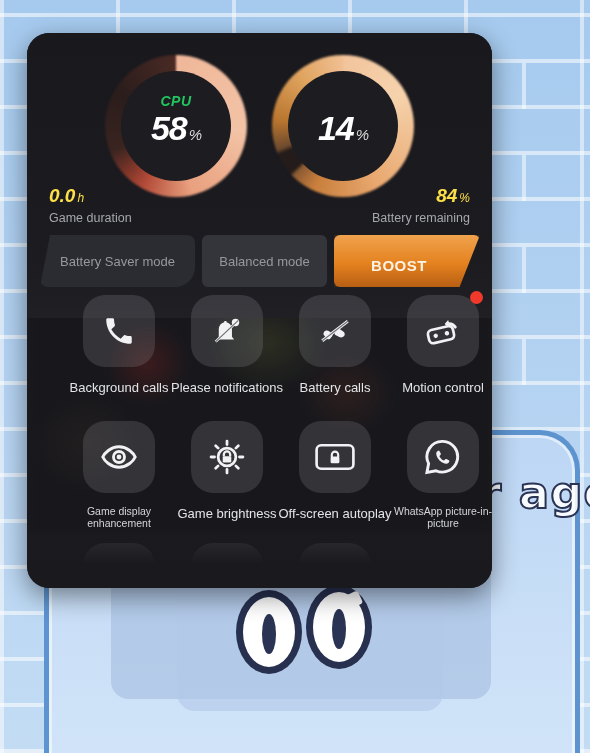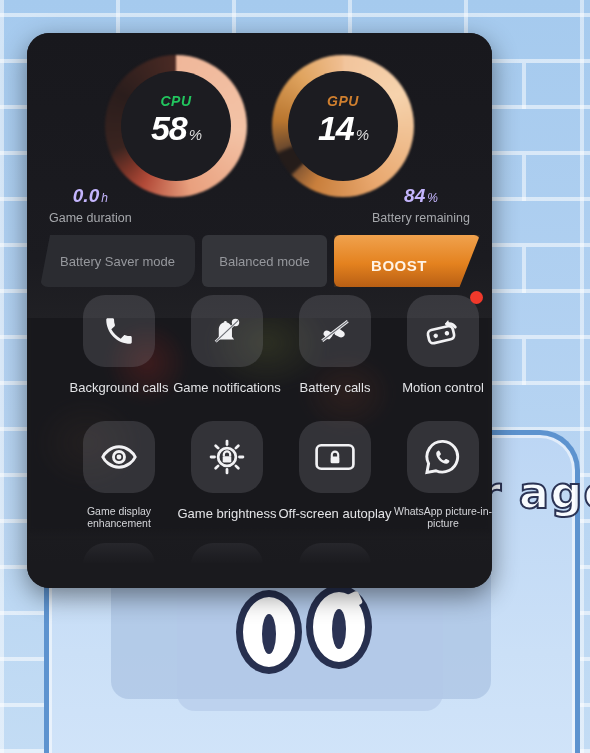--- a/index.html
+++ b/index.html
@@ -135,21 +135,21 @@
   .gauge-value{
     position:absolute; left:0; right:0; top:54px; text-align:center;
     color:#fff; font-size:34px; font-weight:bold; font-style:italic;
     letter-spacing:-1px;
   }
   .gauge-value .pct{ font-size:15px; font-weight:normal; font-style:italic; color:#ddd; margin-left:2px; }
 
   
   #stat-left{ position:absolute; left:22px; top:140px; }
   #stat-right{ position:absolute; right:22px; top:140px; text-align:right; }
-  .stat-val{ color:#c4b5fd; font-size:19px; font-weight:bold; font-style:italic;text-align:center; }
+  .stat-val{ color:#fde047; font-size:19px; font-weight:bold; font-style:italic; }
   .stat-val .u{ font-size:12px; font-weight:normal; font-style:italic; margin-left:2px; }
   .stat-cap{ color:#a6a8ac; font-size:12.5px; margin-top:4px; }
 
   
   #modes{ position:absolute; left:13px; top:202px; width:440px; height:40px; }
   .mode{
     position:absolute; height:52px;
     display:flex; align-items:center; justify-content:center; text-align:center;
     font-size:13px; line-height:15px; color:#96989d;
   }
@@ -240,21 +240,20 @@
       <div class="gauge" id="gauge-cpu">
         <div class="ring-outer" id="cpu-ring" style="background: conic-gradient(rgb(240, 183, 154) 0deg, rgb(243, 195, 166) 93.96deg, rgb(233, 160, 126) 167.04deg, rgb(178, 74, 56) 208.8deg, rgb(125, 53, 40) 226.8deg, rgb(58, 36, 32) 248.8deg, rgb(42, 29, 28) 300deg, rgb(74, 42, 36) 360deg); filter: blur(1.2px);"></div>
         <div class="ring-inner"></div>
         <div class="gauge-label" id="cpu-label">CPU</div>
         <div class="gauge-value"><span>58</span><span class="pct">%</span></div>
       </div>
 
       <div class="gauge" id="gauge-gpu">
         <div class="ring-outer" id="gpu-ring" style="background: conic-gradient(rgb(242, 196, 156) 0deg, rgb(246, 211, 173) 60deg, rgb(233, 168, 111) 150deg, rgb(201, 127, 60) 205deg, rgb(138, 90, 51) 225deg, rgb(36, 28, 26) 228deg, rgb(36, 28, 26) 246deg, rgb(109, 74, 46) 250deg, rgb(185, 118, 47) 275deg, rgb(224, 164, 95) 320deg, rgb(240, 191, 147) 360deg); filter: blur(1.2px);"></div>
         <div class="ring-inner"></div>
-        <div class="gauge-label" id="gpu-label">GPU</div>
         <div class="gauge-value"><span>14</span><span class="pct">%</span></div>
       </div>
 
       <div id="stat-left">
         <div class="stat-val"><span>0.0</span><span class="u">h</span></div>
         <div class="stat-cap">Game duration</div>
       </div>
 
       <div id="stat-right">
         <div class="stat-val"><span>84</span><span class="u">%</span></div>
@@ -288,21 +287,21 @@
       <div class="tile col2">
         <span>
           <svg width="34" height="34" viewBox="0 0 24 24">
             <path d="M5 18h12L15.5 16V11c0-2.6-1.5-4.6-3.8-5.2V5.2A1.7 1.7 0 0010 5.2v.6C7.7 6.4 6.2 8.4 6.2 11v5L5 18z" fill="#f2f2f4"></path>
             <circle cx="18" cy="6" r="2.6" fill="#f2f2f4"></circle>
             <line x1="4" y1="19.5" x2="20" y2="4.5" stroke="#f2f2f4" stroke-width="1.9"></line>
             <line x1="4" y1="19.5" x2="20" y2="4.5" stroke="#6a6c72" stroke-width="0.8"></line>
           </svg>
         </span>
       </div>
-      <div class="tile-label col2l">Game notifications</div>
+      <div class="tile-label col2l">Please notifications</div>
 
       <div class="tile col3">
         <span>
           <svg width="36" height="36" viewBox="0 0 24 24">
             <g fill="#f2f2f4">
               <path d="M4.6 13.6c-.9-1-.7-2.4.3-3.1 1.1-.8 2.6-.5 3.3.6l1.4 2c.4.6.2 1.3-.4 1.7l-1.8 1.2c-.9.6-2-.1-2.8-1.2z" transform="rotate(-16 12 12)"></path>
               <path d="M13.4 10.4c.9 1 2.4 1.3 3.5.5 1-.7 1.2-2.1.3-3.1l-1.5-1.8c-.6-.7-1.6-.8-2.3-.3l-1.6 1.2c-.6.4-.7 1.2-.3 1.8z" transform="rotate(-16 12 12) translate(0 6)"></path>
             </g>
             <line x1="3.5" y1="18.5" x2="20.5" y2="5.5" stroke="#f2f2f4" stroke-width="2"></line>
             <line x1="3.5" y1="18.5" x2="20.5" y2="5.5" stroke="#6a6c72" stroke-width="0.7"></line>

